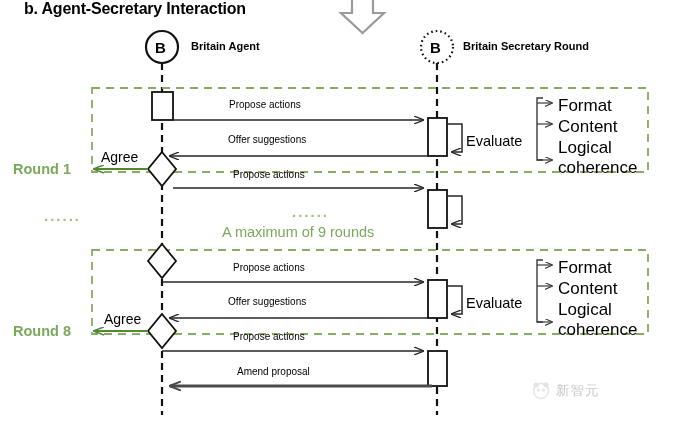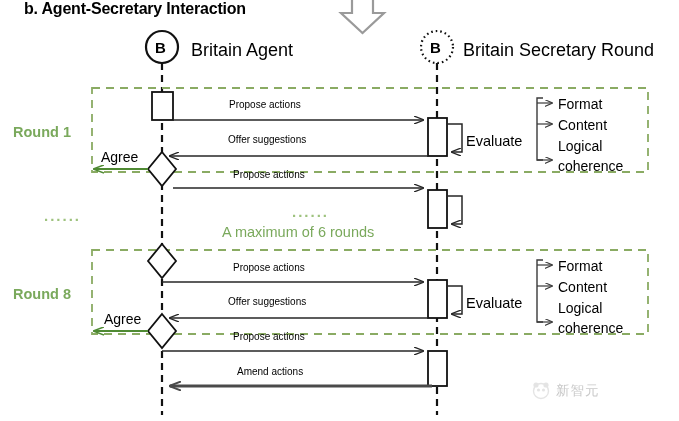--- a/index.html
+++ b/index.html
@@ -9,44 +9,44 @@
     color:#000;
   }
   #stage{position:absolute;left:0;top:0;width:679px;height:421px;}
   #svgroot{position:absolute;left:0;top:0;width:679px;height:421px;}
 
   .lbl{position:absolute;white-space:nowrap;}
 
   .title{
     left:24px;top:0px;font-size:16px;font-weight:bold;letter-spacing:-0.2px;
   }
-  .actor-name{font-size:18px;font-weight:normal;}
+  .actor-name{font-size:11px;font-weight:bold;}
   .actor-a{left:191px;top:40px;}
   .actor-b{left:463px;top:40px;}
 
-  .round-lbl{font-size:14.5px;font-weight:bold;color:#7aa95c;}
+  .round-lbl{font-size:14.5px;font-weight:bold;color:#7aa95c;margin-top:37px;}
   .round1{left:13px;top:124px;}
   .round4{left:13px;top:286px;}
 
   .msg{font-size:10px;}
   .msg-propose1{left:229px;top:99px;}
   .msg-offer1{left:228px;top:134px;}
   .msg-propose2{left:233px;top:169px;}
   .msg-propose3{left:233px;top:262px;}
   .msg-offer2{left:228px;top:296px;}
   .msg-propose4{left:233px;top:331px;}
   .msg-amend{left:237px;top:366px;}
 
   .agree1{left:101px;top:149px;font-size:14px;}
   .agree2{left:104px;top:311px;font-size:14px;}
 
   .evaluate1{left:466px;top:133px;font-size:14.5px;}
   .evaluate2{left:466px;top:295px;font-size:14.5px;}
 
-  .crit{font-size:14px;}
+  .crit{font-size:17px;}
   .c1a{left:558px;top:96px;}
   .c1b{left:558px;top:117px;}
   .c1c{left:558px;top:138px;}
   .c1d{left:558px;top:158px;}
   .c2a{left:558px;top:258px;}
   .c2b{left:558px;top:279px;}
   .c2c{left:558px;top:300px;}
   .c2d{left:558px;top:320px;}
 
   .maxrounds{left:222px;top:224px;font-size:14.5px;color:#7aa95c;}
@@ -178,38 +178,38 @@
 
   <div class="lbl round-lbl round1">Round 1</div>
   <div class="lbl round-lbl round4">Round 8</div>
 
   <div class="lbl msg msg-propose1">Propose actions</div>
   <div class="lbl msg msg-offer1">Offer suggestions</div>
   <div class="lbl msg msg-propose2">Propose actions</div>
   <div class="lbl msg msg-propose3">Propose actions</div>
   <div class="lbl msg msg-offer2">Offer suggestions</div>
   <div class="lbl msg msg-propose4">Propose actions</div>
-  <div class="lbl msg msg-amend">Amend actions</div>
+  <div class="lbl msg msg-amend">Amend proposal</div>
 
   <div class="lbl agree1">Agree</div>
   <div class="lbl agree2">Agree</div>
 
   <div class="lbl evaluate1">Evaluate</div>
   <div class="lbl evaluate2">Evaluate</div>
 
   <div class="lbl crit c1a">Format</div>
   <div class="lbl crit c1b">Content</div>
   <div class="lbl crit c1c">Logical</div>
   <div class="lbl crit c1d">coherence</div>
 
   <div class="lbl crit c2a">Format</div>
   <div class="lbl crit c2b">Content</div>
   <div class="lbl crit c2c">Logical</div>
   <div class="lbl crit c2d">coherence</div>
 
-  <div class="lbl maxrounds">A maximum of 6 rounds</div>
+  <div class="lbl maxrounds">A maximum of 9 rounds</div>
 
   <div class="ell ell-left">......</div>
   <div class="ell ell-mid">......</div>
 
   <div class="wm">新智元</div>
 
 </div>
 
 </body></html>

